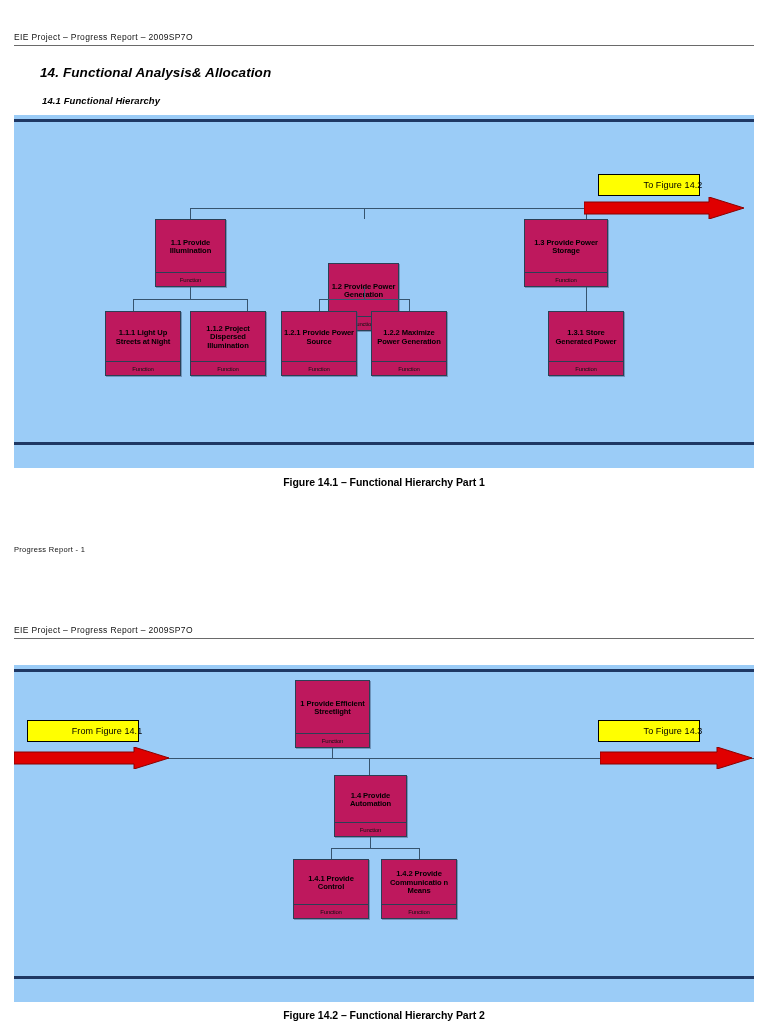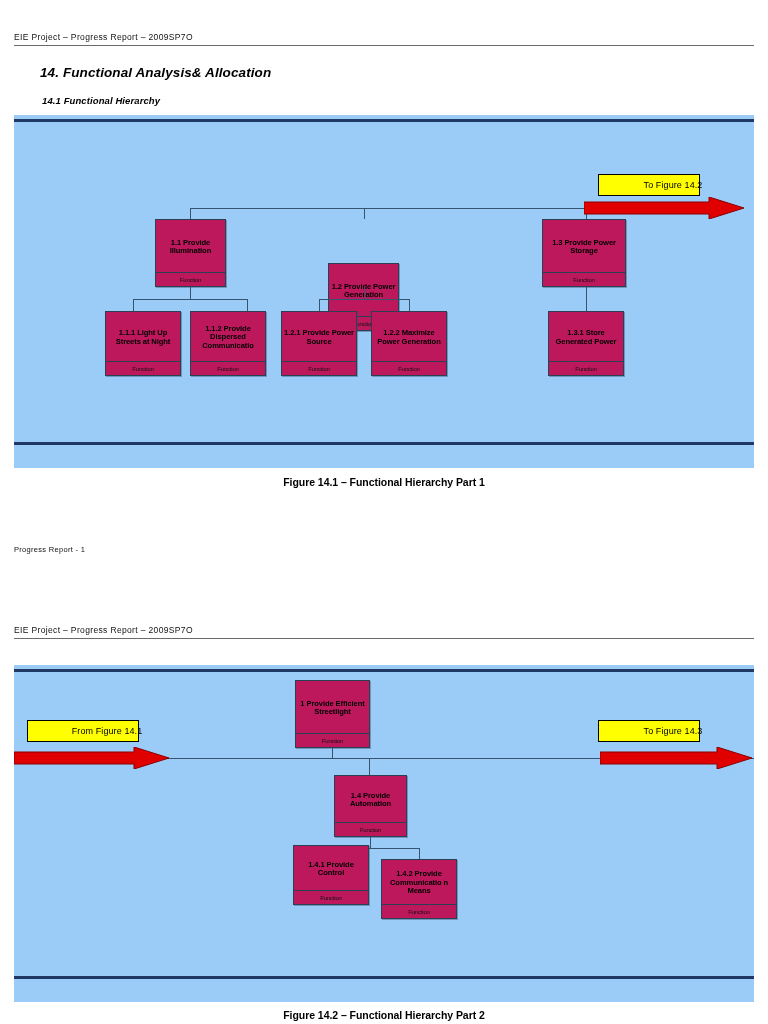--- a/index.html
+++ b/index.html
@@ -199,21 +199,21 @@
   <div class="fn-box" style="left:141px; top:104px; width:71px; height:68px;">
     <div class="fn-title">1.1 Provide Illumination</div>
     <div class="fn-stereo">Function</div>
   </div>
 
   <div class="fn-box" style="left:314px; top:104px; width:71px; height:68px;margin-top:44px;">
     <div class="fn-title">1.2 Provide Power Generation</div>
     <div class="fn-stereo">Function</div>
   </div>
 
-  <div class="fn-box" style="left:528px; top:104px; width:84px; height:68px;">
+  <div class="fn-box" style="left:510px; top:104px; width:84px; height:68px;">
     <div class="fn-title">1.3 Provide Power Storage</div>
     <div class="fn-stereo">Function</div>
   </div>
 
   <div class="line-v" style="left:176px; top:172px; height:12px;"></div>
   <div class="line-h" style="left:119px; top:184px; width:114px;"></div>
   <div class="line-v" style="left:119px; top:184px; height:12px;"></div>
   <div class="line-v" style="left:233px; top:184px; height:12px;"></div>
 
   <div class="line-v" style="left:350px; top:172px; height:12px;"></div>
@@ -222,21 +222,21 @@
   <div class="line-v" style="left:395px; top:184px; height:12px;"></div>
 
   <div class="line-v" style="left:572px; top:172px; height:24px;"></div>
 
   <div class="fn-box" style="left:91px; top:196px; width:76px; height:65px;">
     <div class="fn-title">1.1.1 Light Up Streets at Night</div>
     <div class="fn-stereo">Function</div>
   </div>
 
   <div class="fn-box" style="left:176px; top:196px; width:76px; height:65px;">
-    <div class="fn-title">1.1.2 Provide Dispersed Communicatio</div>
+    <div class="fn-title">1.1.2 Project Dispersed Illumination</div>
     <div class="fn-stereo">Function</div>
   </div>
 
   <div class="fn-box" style="left:267px; top:196px; width:76px; height:65px;">
     <div class="fn-title">1.2.1 Provide Power Source</div>
     <div class="fn-stereo">Function</div>
   </div>
 
   <div class="fn-box" style="left:357px; top:196px; width:76px; height:65px;">
     <div class="fn-title">1.2.2 Maximize Power Generation</div>
@@ -281,21 +281,21 @@
   <div class="fn-box" style="left:320px; top:110px; width:73px; height:62px;">
     <div class="fn-title">1.4 Provide Automation</div>
     <div class="fn-stereo">Function</div>
   </div>
 
   <div class="line-v" style="left:356px; top:172px; height:11px;"></div>
   <div class="line-h" style="left:317px; top:183px; width:88px;"></div>
   <div class="line-v" style="left:317px; top:183px; height:11px;"></div>
   <div class="line-v" style="left:405px; top:183px; height:11px;"></div>
 
-  <div class="fn-box" style="left:279px; top:180px; width:76px; height:60px;">
+  <div class="fn-box" style="left:279px; top:194px; width:76px; height:60px;">
     <div class="fn-title">1.4.1 Provide Control</div>
     <div class="fn-stereo">Function</div>
   </div>
 
   <div class="fn-box" style="left:367px; top:194px; width:76px; height:60px;">
     <div class="fn-title">1.4.2 Provide Communicatio n Means</div>
     <div class="fn-stereo">Function</div>
   </div>
 
   <div class="callout" style="left:13px; top:55px; width:112px; height:22px;">From Figure 14.1</div>

